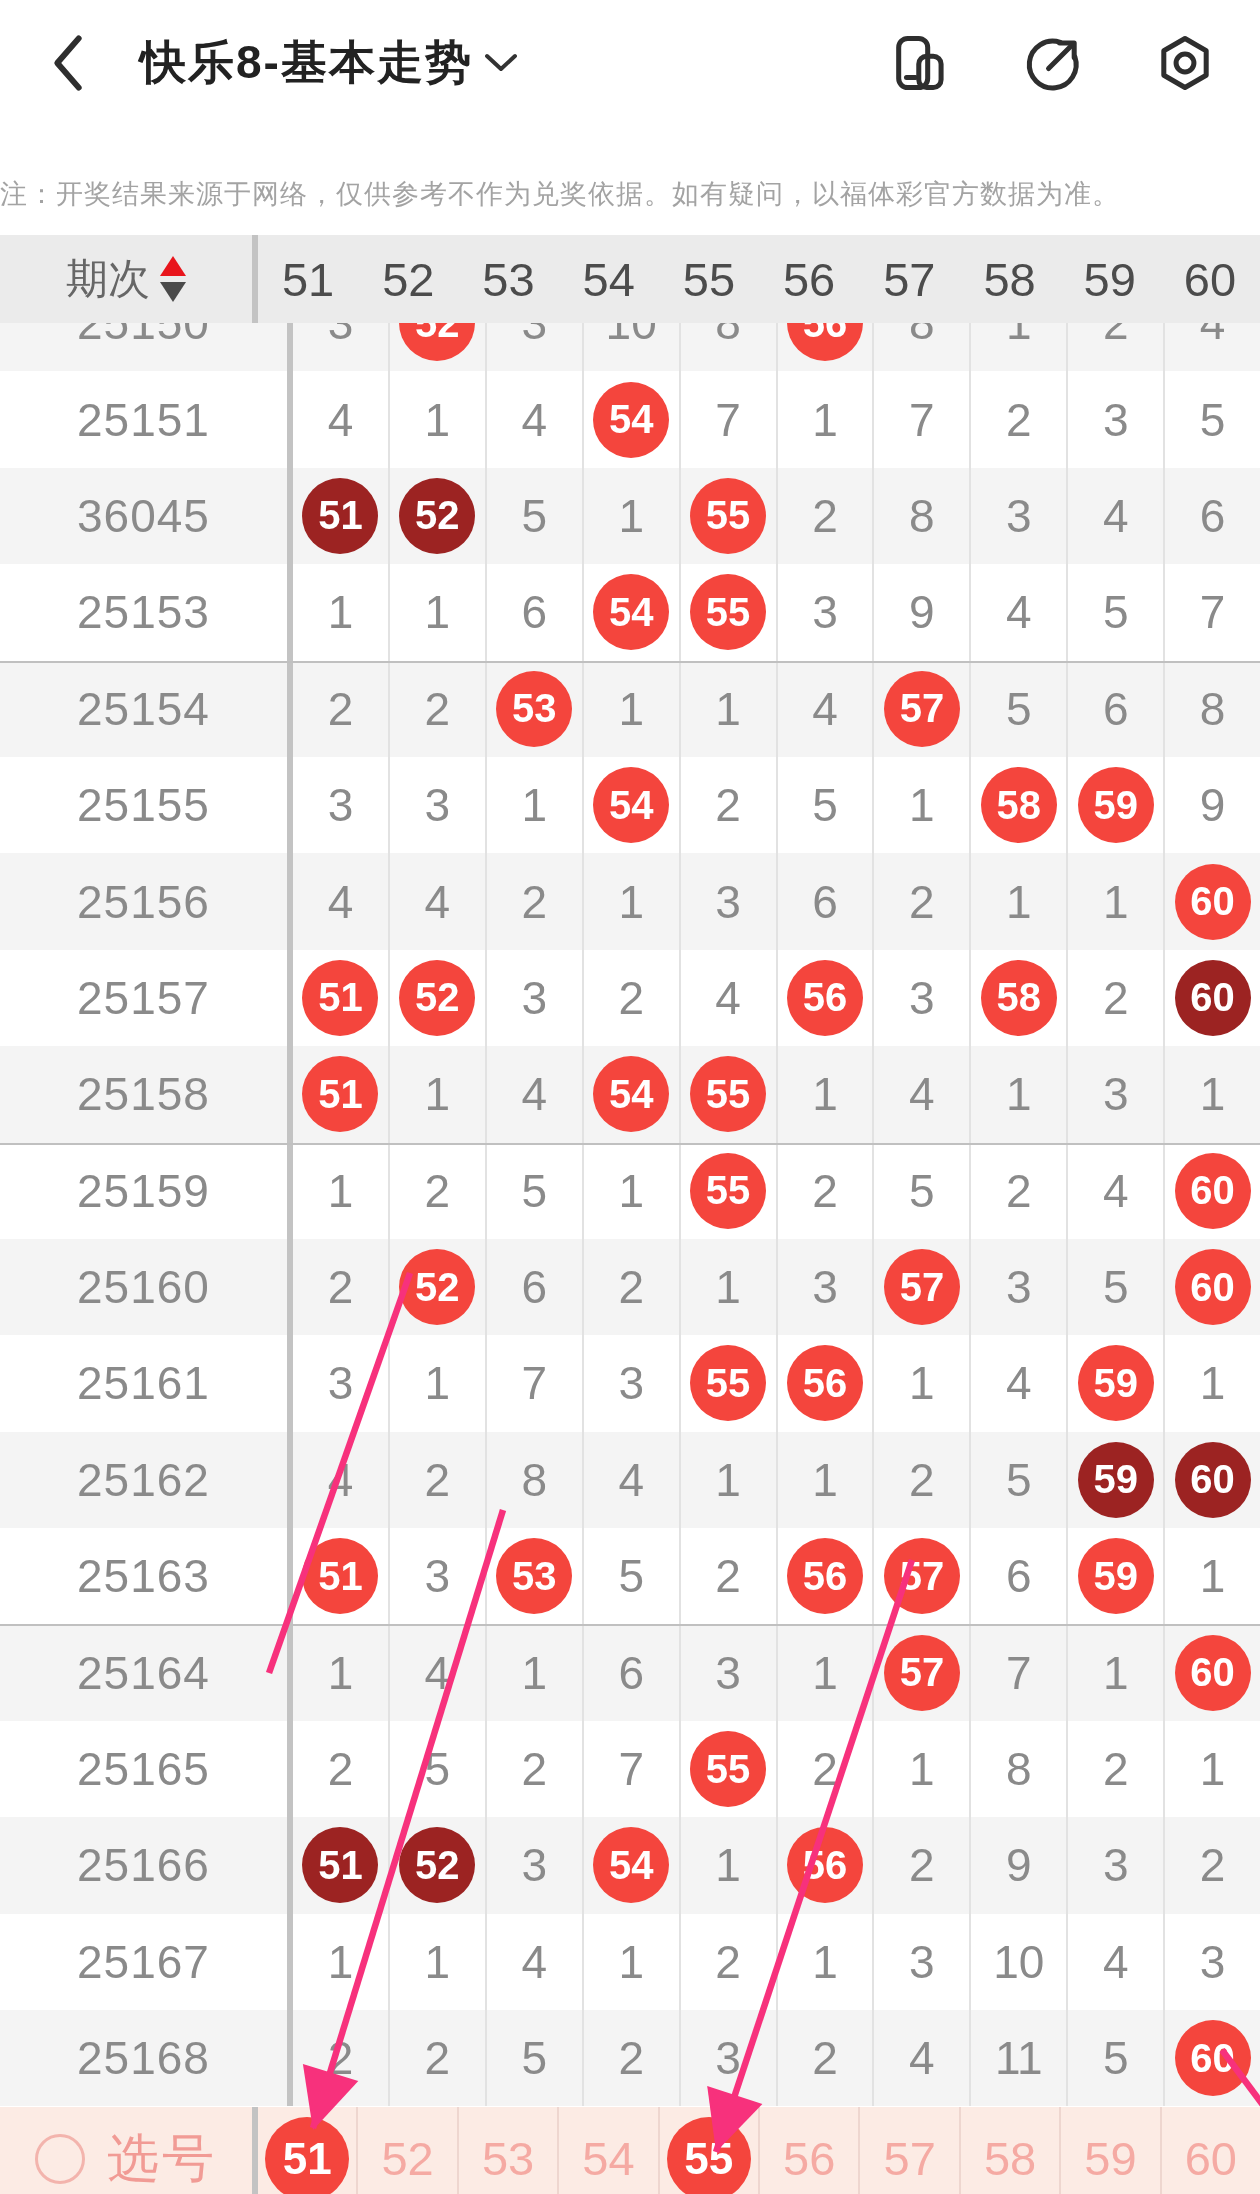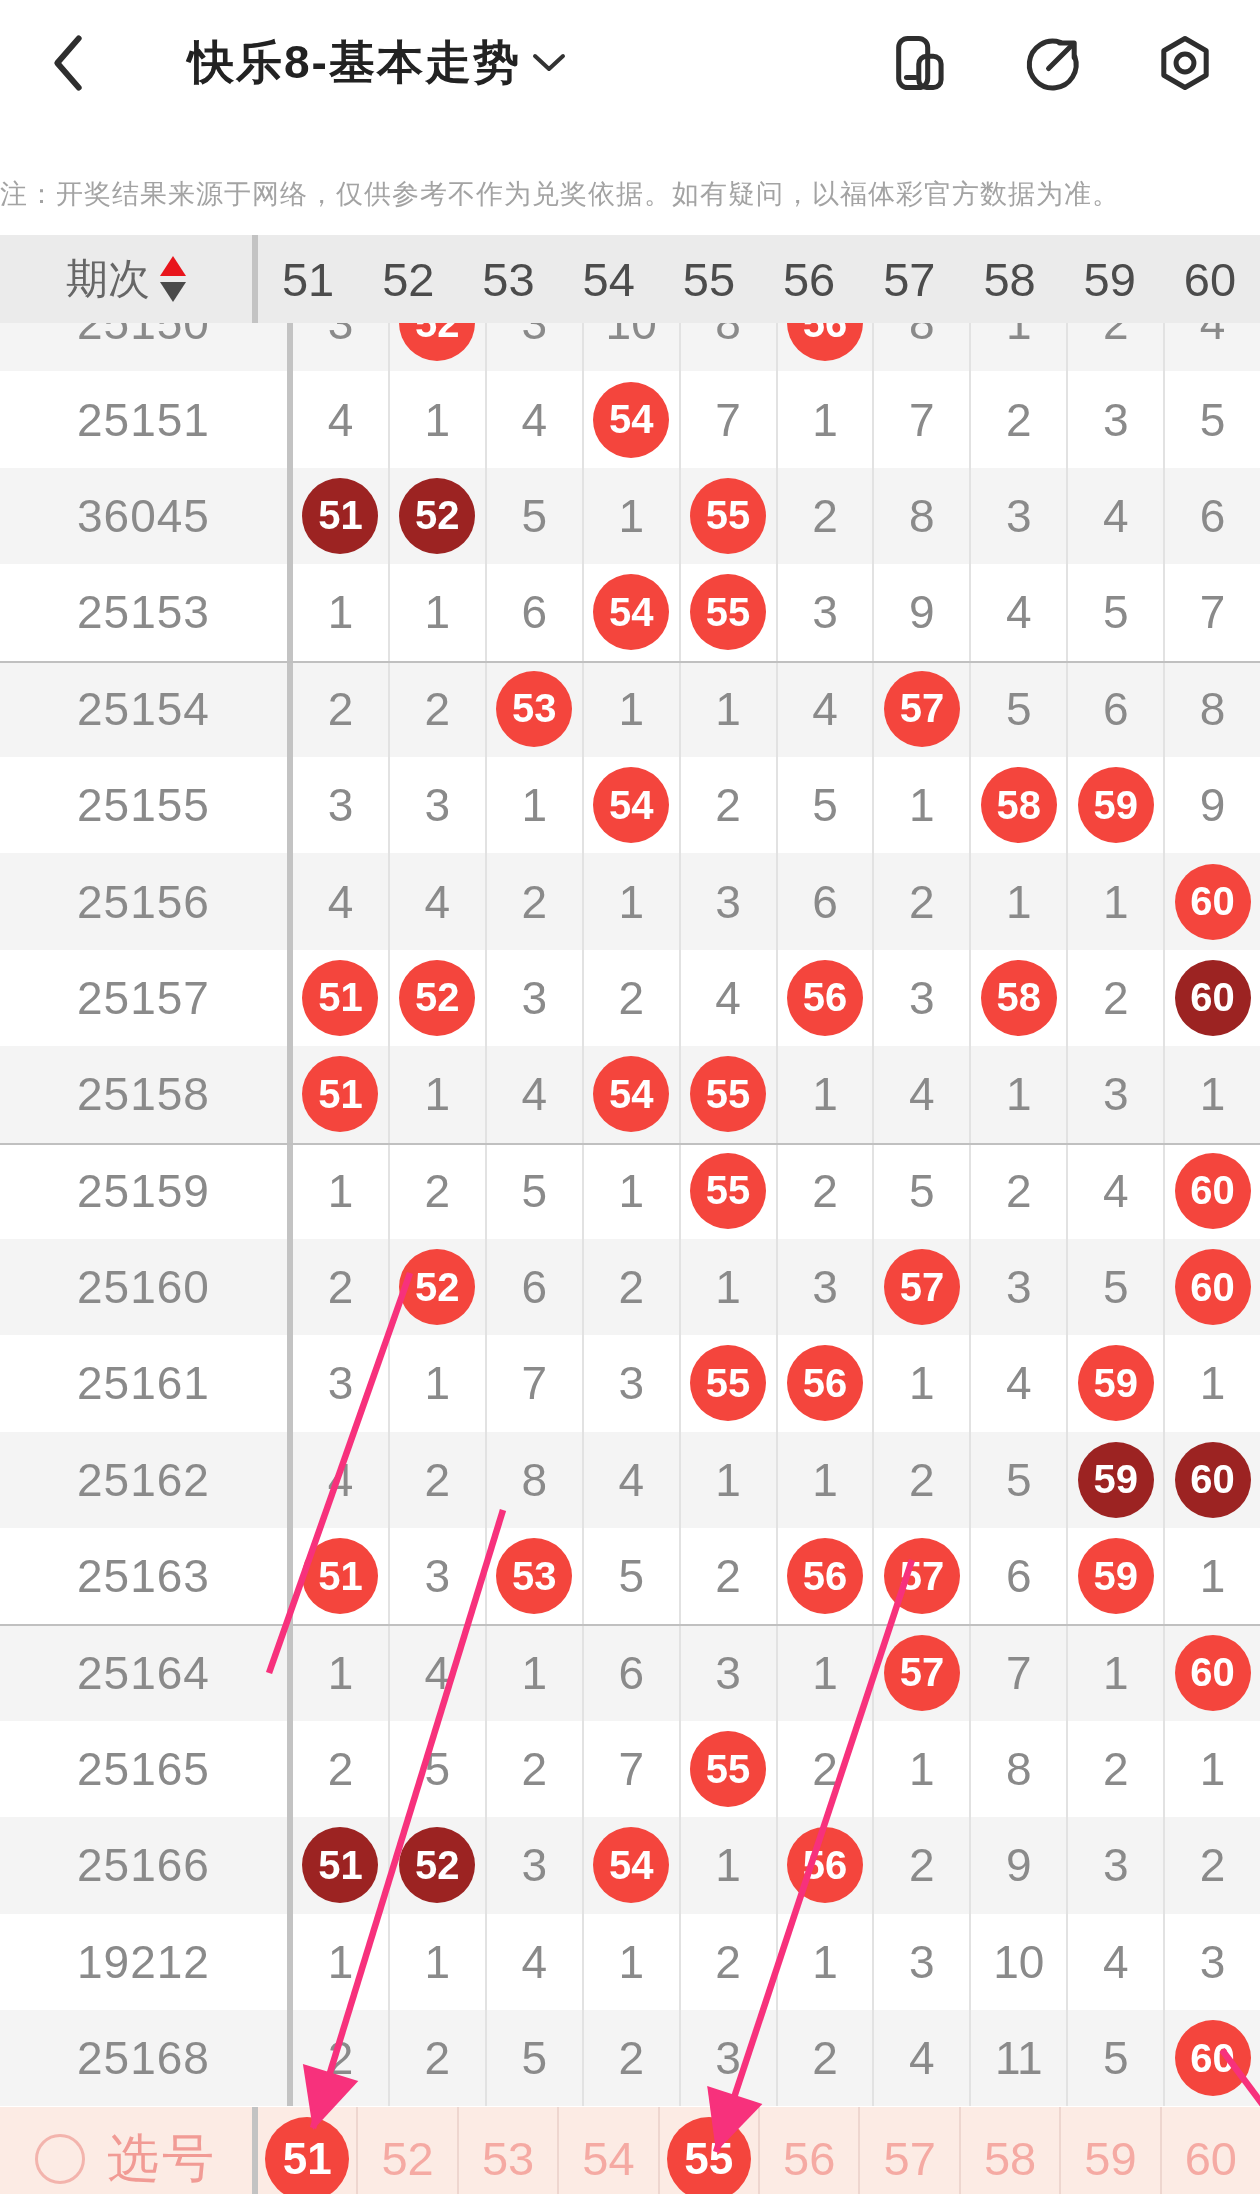--- a/index.html
+++ b/index.html
@@ -2,21 +2,21 @@
 <html><head>
 <meta charset="utf-8">
 <style>
   html,body{margin:0;padding:0;background:#fff;}
   #app{position:relative;width:1260px;height:2194px;background:#fff;overflow:hidden;
        font-family:"Liberation Sans","DejaVu Sans",sans-serif;}
 
   
   .nav{height:112px;box-sizing:border-box;display:flex;align-items:center;padding:14px 46px 0 46px;}
   .back-btn{width:70px;display:flex;align-items:center;}
-  .title-wrap{display:flex;align-items:center;gap:10px;margin-left:72px;}
+  .title-wrap{display:flex;align-items:center;gap:10px;margin-left:24px;}
   .title{font-size:46px;font-weight:700;color:#222;letter-spacing:2px;}
   .nav-actions{margin-left:auto;display:flex;align-items:center;gap:74px;}
   .nav-icon{display:flex;align-items:center;justify-content:center;}
 
   
   .notice{margin-top:60px;height:44px;line-height:44px;
           font-size:27px;color:var(--notice);letter-spacing:1px;white-space:nowrap;}
 
   
   .thead{margin-top:19px;height:88px;background:var(--header-bg);display:flex;align-items:stretch;}
@@ -435,21 +435,21 @@
           <div class="cell">1</div>
           <div class="cell">
             <div class="ball r">56</div>
           </div>
           <div class="cell">2</div>
           <div class="cell">9</div>
           <div class="cell">3</div>
           <div class="cell">2</div>
         </div>
         <div class="row">
-          <div class="period">19212</div>
+          <div class="period">25167</div>
           <div class="cell">1</div>
           <div class="cell">1</div>
           <div class="cell">4</div>
           <div class="cell">1</div>
           <div class="cell">2</div>
           <div class="cell">1</div>
           <div class="cell">3</div>
           <div class="cell">10</div>
           <div class="cell">4</div>
           <div class="cell">3</div>

